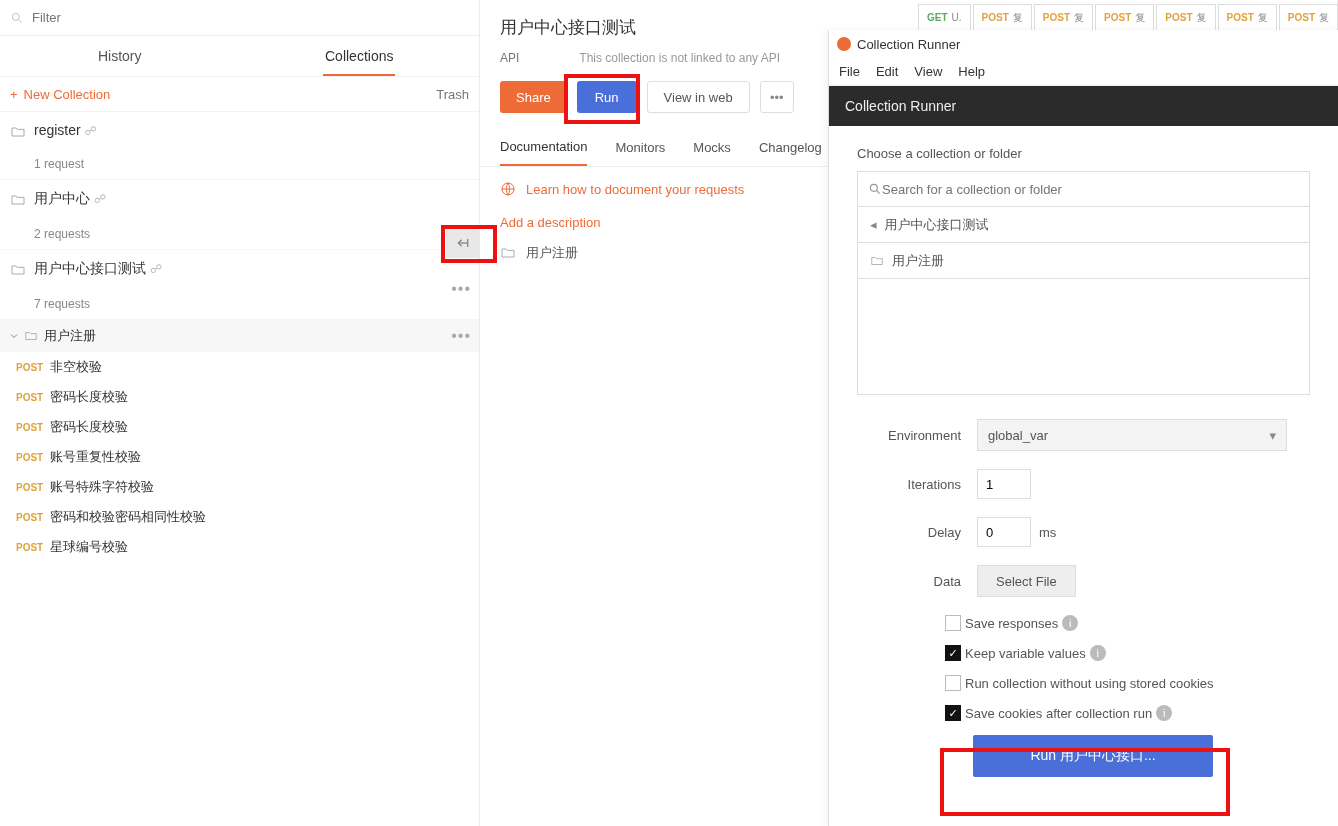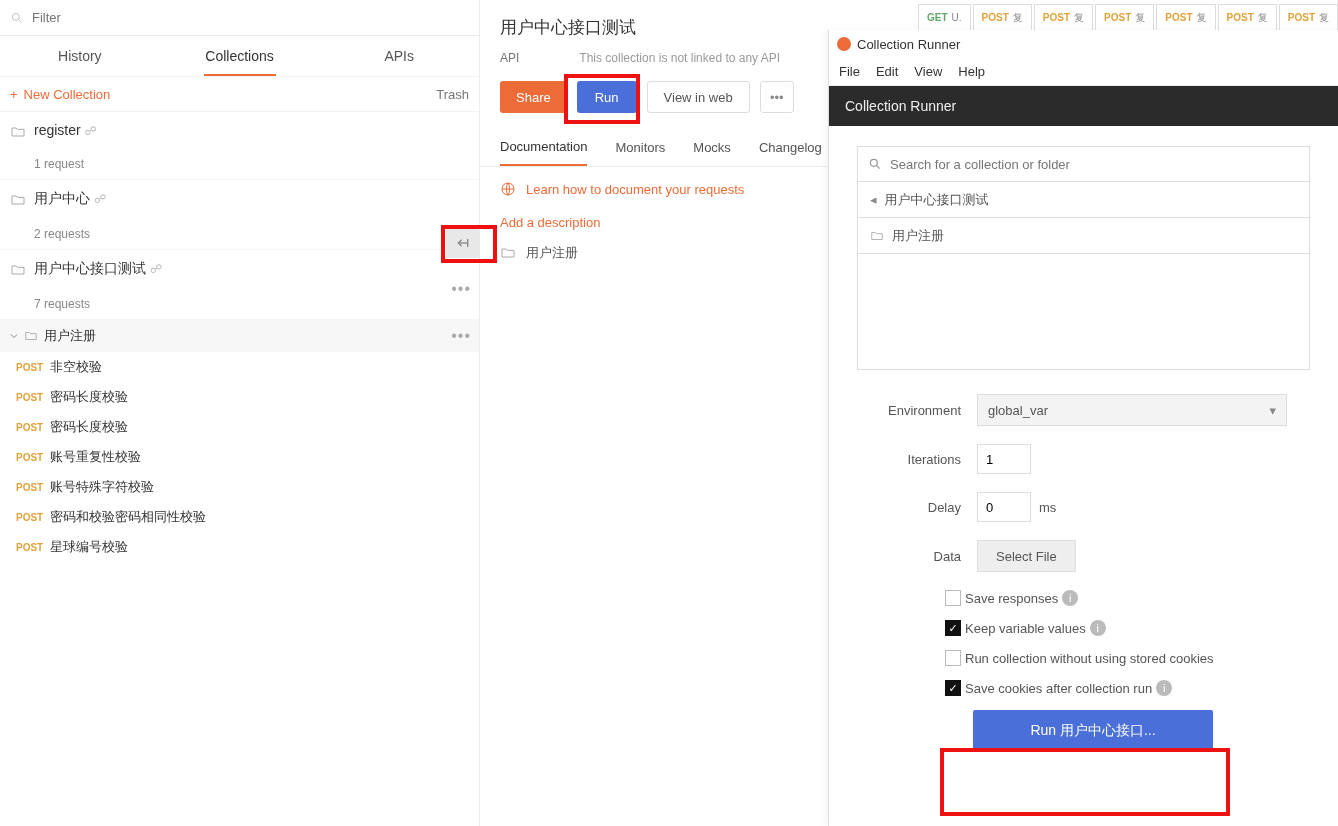--- a/index.html
+++ b/index.html
@@ -48,21 +48,21 @@
 .desc-row { padding:4px 20px; font-size:13px; color:#ed6b37; }
 .backbtn { position:absolute; left:446px; top:228px; width:34px; height:30px; background:#e8e8e8; display:flex; align-items:center; justify-content:center; }
 .folder-mid { display:flex; align-items:center; gap:10px; padding:10px 20px; font-size:13px; color:#555; }
 .runner { position:absolute; right:0; top:30px; width:510px; height:796px; background:#fff; border-left:1px solid #ddd; box-shadow:-2px 0 8px rgba(0,0,0,.05); }
 .runner-titlebar { height:28px; display:flex; align-items:center; padding:0 8px; font-size:13px; color:#333; gap:6px; }
 .runner-titlebar .dot { width:14px; height:14px; border-radius:50%; background:#ed6b37; }
 .runner-menu { height:28px; display:flex; align-items:center; padding:0 10px; gap:16px; font-size:13px; color:#333; border-bottom:1px solid #eee; }
 .runner-header { background:#2b2b2b; color:#eee; height:40px; display:flex; align-items:center; padding:0 16px; font-size:14px; }
 .runner-body { padding:20px 28px; }
 .choose-label { font-size:13px; color:#555; margin-bottom:10px; }
-.search-box { border:1px solid #ddd; height:36px; display:flex; align-items:center; padding:0 10px; gap:8px;justify-content:space-between; }
+.search-box { border:1px solid #ddd; height:36px; display:flex; align-items:center; padding:0 10px; gap:0;justify-content:space-between; }
 .search-box input { border:none; outline:none; flex:1; font-size:13px; color:#999; }
 .crumb { border:1px solid #ddd; border-top:none; height:36px; display:flex; align-items:center; padding:0 12px; gap:8px; font-size:13px; color:#555; }
 .list-item { border:1px solid #ddd; border-top:none; height:36px; display:flex; align-items:center; padding:0 12px; gap:8px; font-size:13px; color:#555; }
 .list-pad { border:1px solid #ddd; border-top:none; height:116px; }
 .form { margin-top:24px; }
 .frow { display:flex; align-items:center; margin-bottom:18px; }
 .flabel { width:120px; text-align:right; font-size:13px; color:#555; padding-right:16px; }
 .fsel { flex:1; max-width:310px; height:32px; border:1px solid #ddd; background:#f3f3f3; display:flex; align-items:center; padding:0 10px; font-size:13px; color:#555; justify-content:space-between; }
 .finput { width:54px; height:30px; border:1px solid #ddd; padding:0 8px; font-size:13px; }
 .fbtn { height:32px; padding:0 18px; background:#eee; border:1px solid #ddd; font-size:13px; color:#555; }
@@ -88,21 +88,20 @@
     <div class="filter-row">
       <svg viewBox="0 0 24 24">
           <circle cx="10" cy="10" r="6"></circle>
           <line x1="15" y1="15" x2="20" y2="20"></line>
         </svg>
       <input class="filter-input" placeholder="Filter" style="">
     </div>
     <div class="tabs">
       <div class="tab">History</div>
       <div class="tab active">Collections</div>
-      <div class="tab">APIs</div>
     </div>
     <div class="newc-row">
       <div class="newc">
         <span>+</span>
         <span>New Collection</span>
       </div>
       <div class="trash">Trash</div>
     </div>
 
     <div class="coll">
@@ -253,20 +252,21 @@
     <span>Collection Runner</span>
   </div>
   <div class="runner-menu">
     <span>File</span>
     <span>Edit</span>
     <span>View</span>
     <span>Help</span>
   </div>
   <div class="runner-header">Collection Runner</div>
   <div class="runner-body">
+    <div class="choose-label">Choose a collection or folder</div>
     <div class="search-box">
       <svg width="14" height="14" viewBox="0 0 24 24" stroke="#999" fill="none" stroke-width="2">
           <circle cx="10" cy="10" r="6"></circle>
           <line x1="15" y1="15" x2="20" y2="20"></line>
         </svg>
       <input placeholder="Search for a collection or folder" style="">
     </div>
     <div class="crumb">
       <span style="color:#888">◂</span>
       <span>用户中心接口测试</span>

